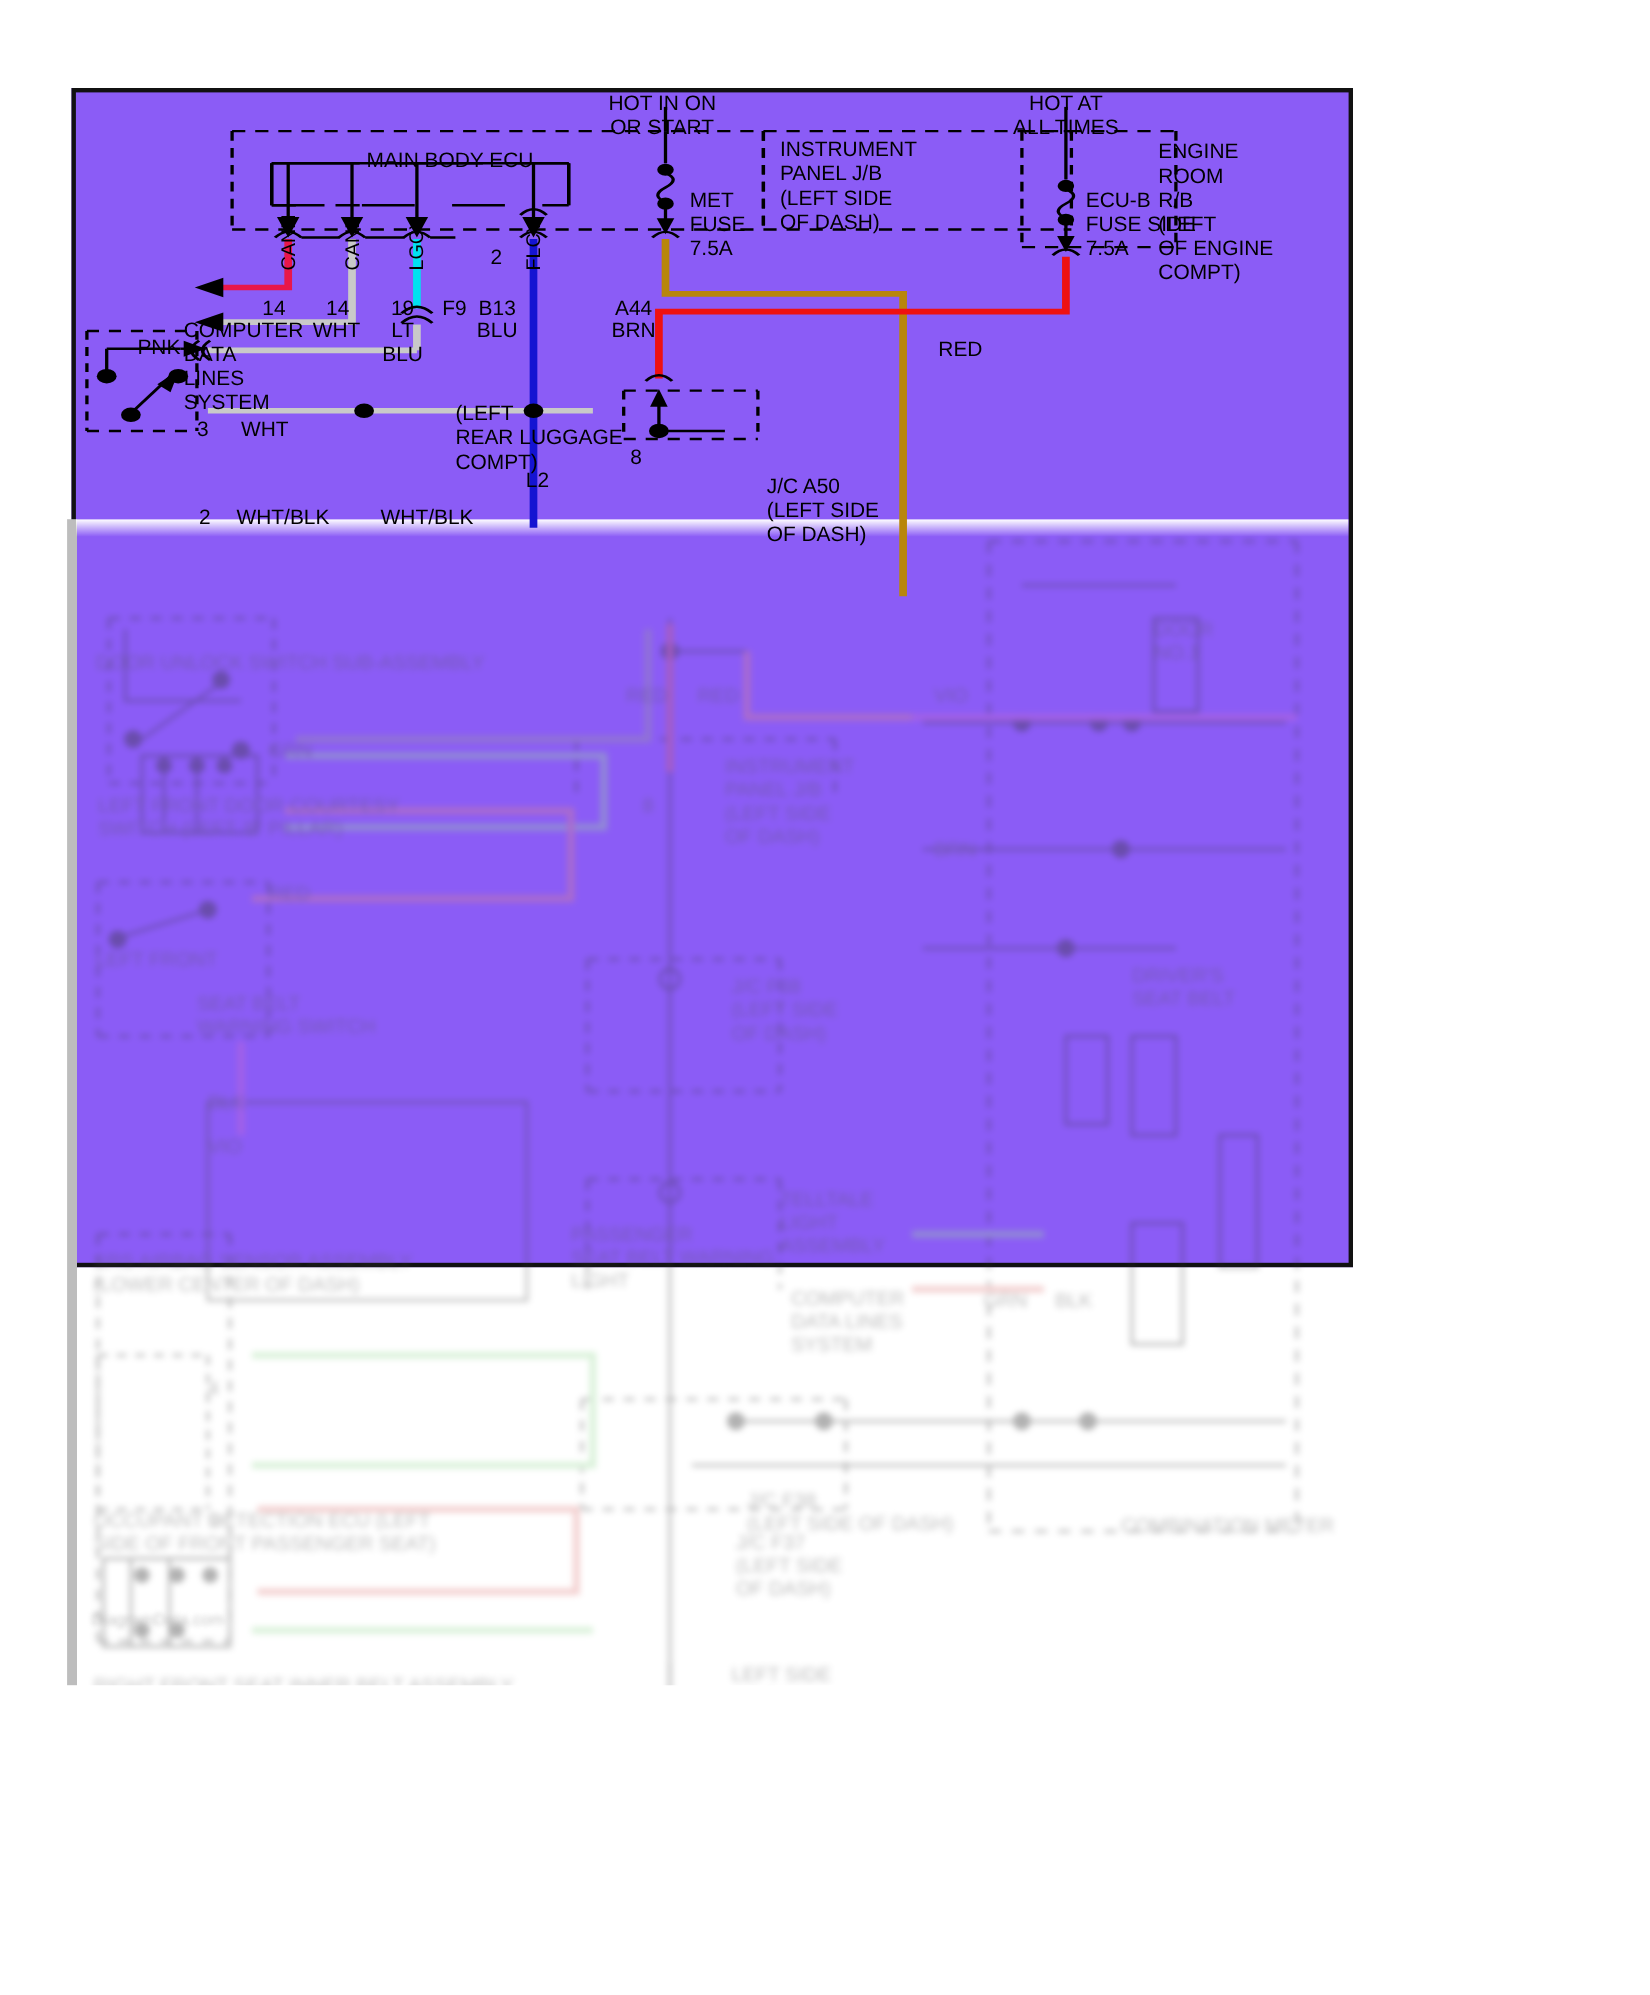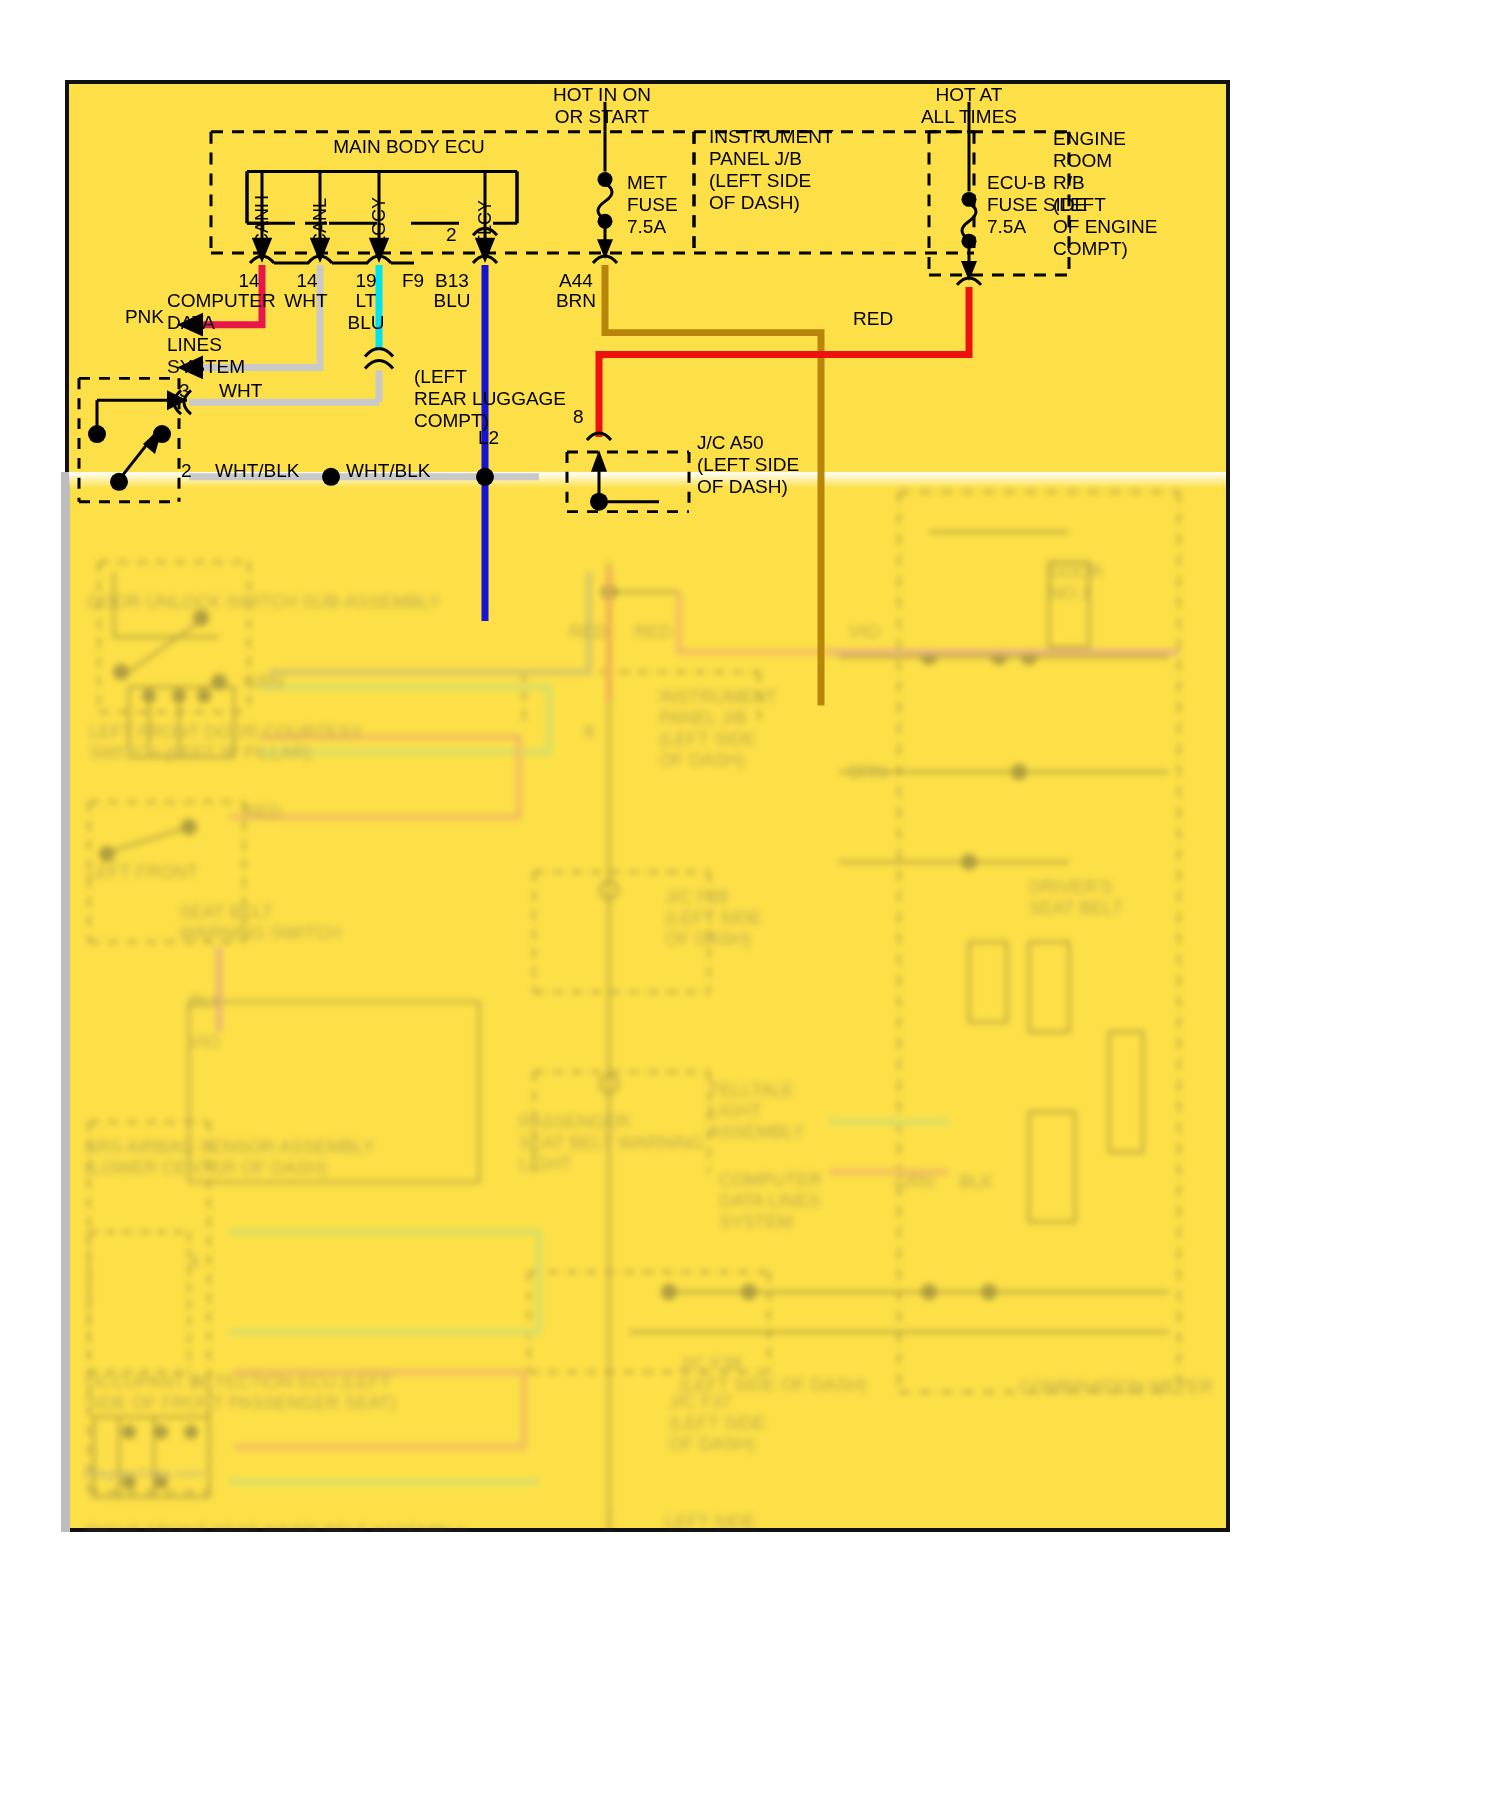--- a/index.html
+++ b/index.html
@@ -1,22 +1,22 @@
 <!DOCTYPE html>
 <html><head>
 <meta charset="utf-8">
 <title>Wiring Diagram</title>
 <style>
   html,body{margin:0;padding:0;background:#ffffff;}
   body{width:1500px;height:1814px;position:relative;overflow:hidden;
        font-family:"Liberation Sans","DejaVu Sans",sans-serif;color:#000;}
 
   
-  #frame{position:absolute;left:65px;top:80px;width:1165px;height:1452px;
-         border:4px solid #111;background:#fde047;box-sizing:border-box;}
+  #frame{position:absolute;left:65px;top:80px;width:1165px;height:1072px;
+         border:4px solid #111;background:#8b5cf6;box-sizing:border-box;}
   #shadow{position:absolute;left:69px;top:84px;width:1169px;height:1456px;
           background:#9a9a9a;z-index:-1;}
 
   
   .lay{position:absolute;left:0;top:0;width:100%;height:100%;}
   svg.lay{overflow:visible;}
 
   
   .t{position:absolute;white-space:pre;line-height:1.16;}
   .t18{font-size:19px;}

